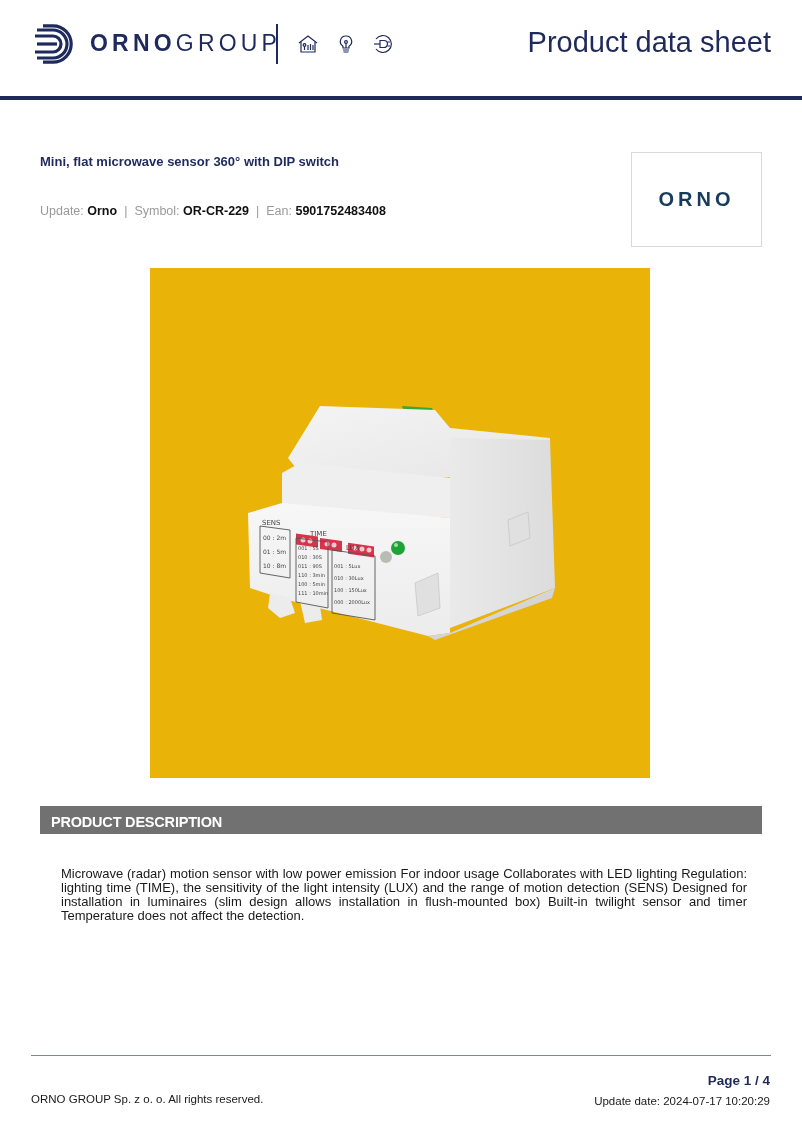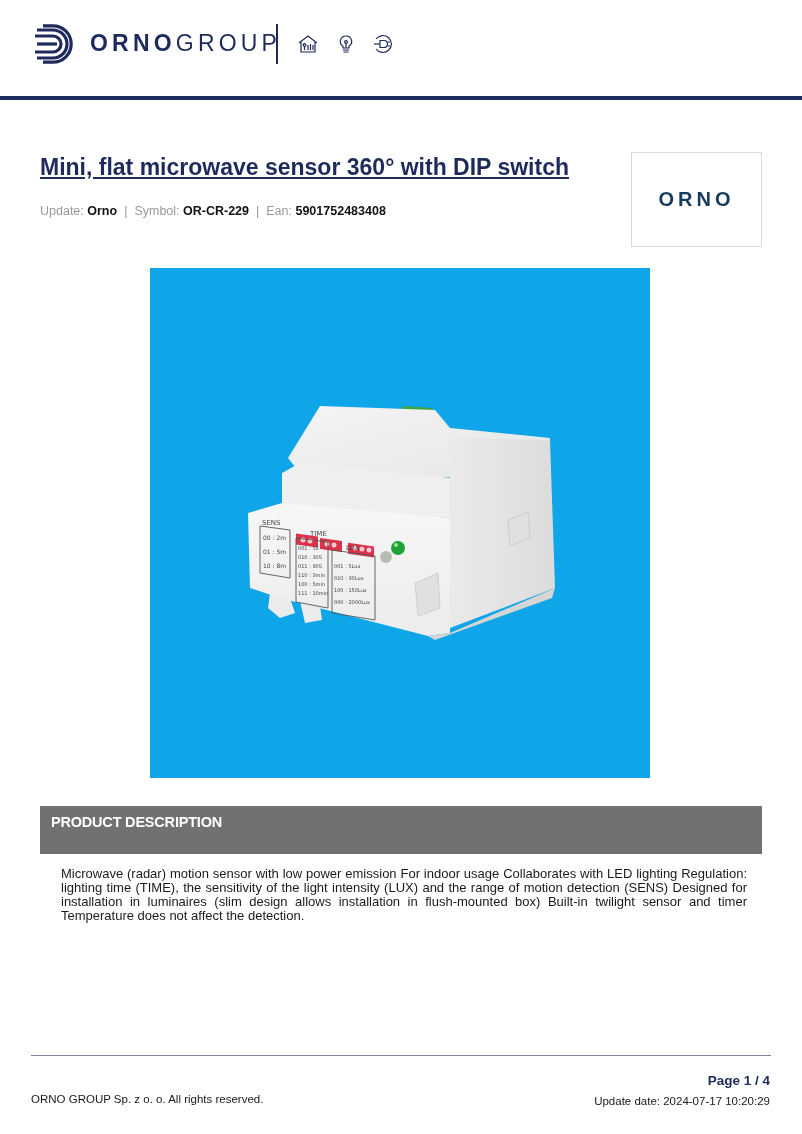--- a/index.html
+++ b/index.html
@@ -10,32 +10,32 @@
   .logo-mark { position: absolute; left: 33px; top: 24px; width: 42px; height: 40px; }
   .logo-text { position: absolute; left: 90px; top: 30px; font-size: 23px; letter-spacing: 4.2px; color: #1f2a5c; white-space: nowrap; }
   .logo-text .bold { font-weight: bold; }
   .logo-text .light { font-weight: normal; }
   .header-divider { position: absolute; left: 276px; top: 24px; width: 2px; height: 40px; background: #1f2a5c; }
   .hicon { position: absolute; top: 33px; width: 22px; height: 22px; }
   .hicon svg { width: 22px; height: 22px; }
   .doc-type { position: absolute; right: 31px; top: 26px; font-size: 29px; color: #1f2a5c; white-space: nowrap; }
   .header-bar { position: absolute; left: 0; top: 96px; width: 802px; height: 4px; background: #1f2a5c; }
 
-  .product-title { position: absolute; left: 40px; top: 154px; font-size: 23px; font-weight: bold; color: #1f2a5c; white-space: nowrap; text-decoration: underline; }
+  .product-title { position: absolute; left: 40px; top: 154px; font-size: 13px; font-weight: bold; color: #1f2a5c; white-space: nowrap; }
   .meta { position: absolute; left: 40px; top: 204px; font-size: 12.5px; color: #9a9a9a; white-space: nowrap; }
   .meta .val { color: #111; font-weight: bold; }
   .meta .sep { margin: 0 7px; color: #9a9a9a; }
 
   .brand-box { position: absolute; left: 631px; top: 152px; width: 131px; height: 95px; border: 1px solid #d9d9d9; background: #fff; display: flex; align-items: center; justify-content: center; }
   .brand-box span { font-size: 20px; font-weight: bold; letter-spacing: 4px; color: #163b5c; }
 
-  .photo { position: absolute; left: 150px; top: 268px; width: 500px; height: 510px; background: #0ea5e9; }
+  .photo { position: absolute; left: 150px; top: 268px; width: 500px; height: 510px; background: #eab308; }
   .photo svg { position: absolute; left: 0; top: 0; }
 
-  .section-bar { position: absolute; left: 40px; top: 806px; width: 722px; height: 48px; background: #717171; }
+  .section-bar { position: absolute; left: 40px; top: 806px; width: 722px; height: 28px; background: #717171; }
   .section-bar span { position: absolute; left: 11px; top: 8px; font-size: 14.5px; font-weight: bold; color: #ffffff; letter-spacing: -0.2px; }
 
   .desc { position: absolute; left: 61px; top: 867px; width: 686px; font-size: 13px; line-height: 14px; color: #1a1a1a; text-align: justify; }
 
   .footer-line { position: absolute; left: 31px; top: 1055px; width: 740px; height: 1px; background: #7a86a3; }
   .copyright { position: absolute; left: 31px; top: 1083px; font-size: 11.5px; color: #1a1a1a; white-space: nowrap; margin-top: 10px; }
   .page-num { position: absolute; right: 32px; top: 1073px; font-size: 13.5px; font-weight: bold; color: #1f2a5c; white-space: nowrap; margin-left: 44px; }
   .update { position: absolute; right: 32px; top: 1095px; font-size: 11.5px; color: #1a1a1a; white-space: nowrap; }
 </style>
 </head>
@@ -82,20 +82,21 @@
     <svg viewBox="0 0 22 22">
         <g fill="none" stroke="#1f2a5c" stroke-width="1.2">
           <path d="M4 6 A8.5 8.5 0 1 1 4 16"></path>
           <path d="M2 11 H8"></path>
           <path d="M8 7.5 H12 A3.5 3.5 0 0 1 12 14.5 H8 Z"></path>
           <path d="M15.5 9 H18 M15.5 13 H18"></path>
         </g>
       </svg>
   </div>
 
+  <div class="doc-type">Product data sheet</div>
   <div class="header-bar"></div>
 </div>
 
 <h1 class="product-title">Mini, flat microwave sensor 360° with DIP switch</h1>
 
 <div class="meta">
   <span>Update:</span>
   <span class="val">Orno</span><span class="sep">|</span><span>Symbol:</span>
   <span class="val">OR-CR-229</span><span class="sep">|</span><span>Ean:</span>
   <span class="val">5901752483408</span>

